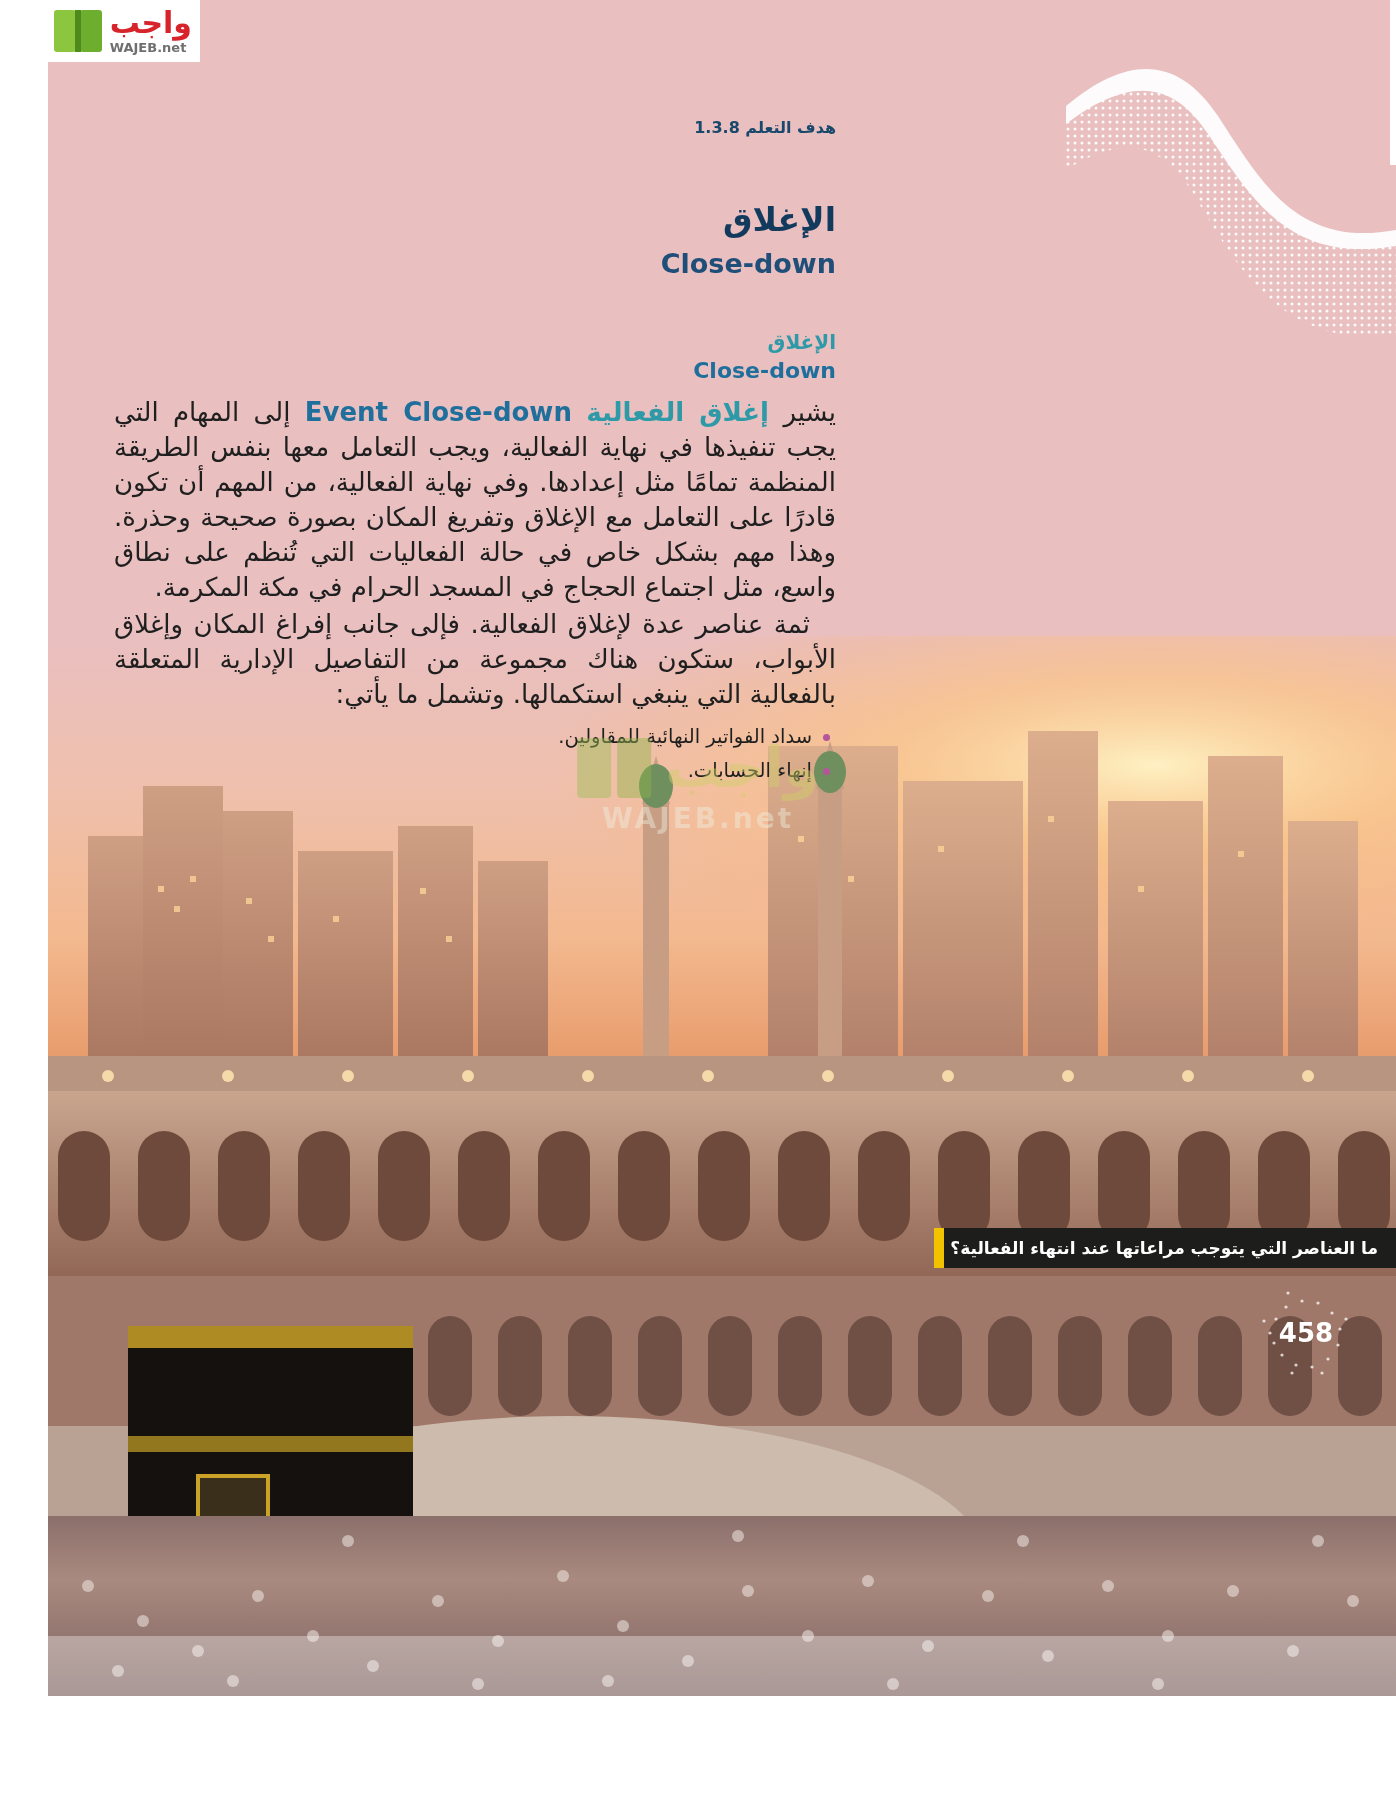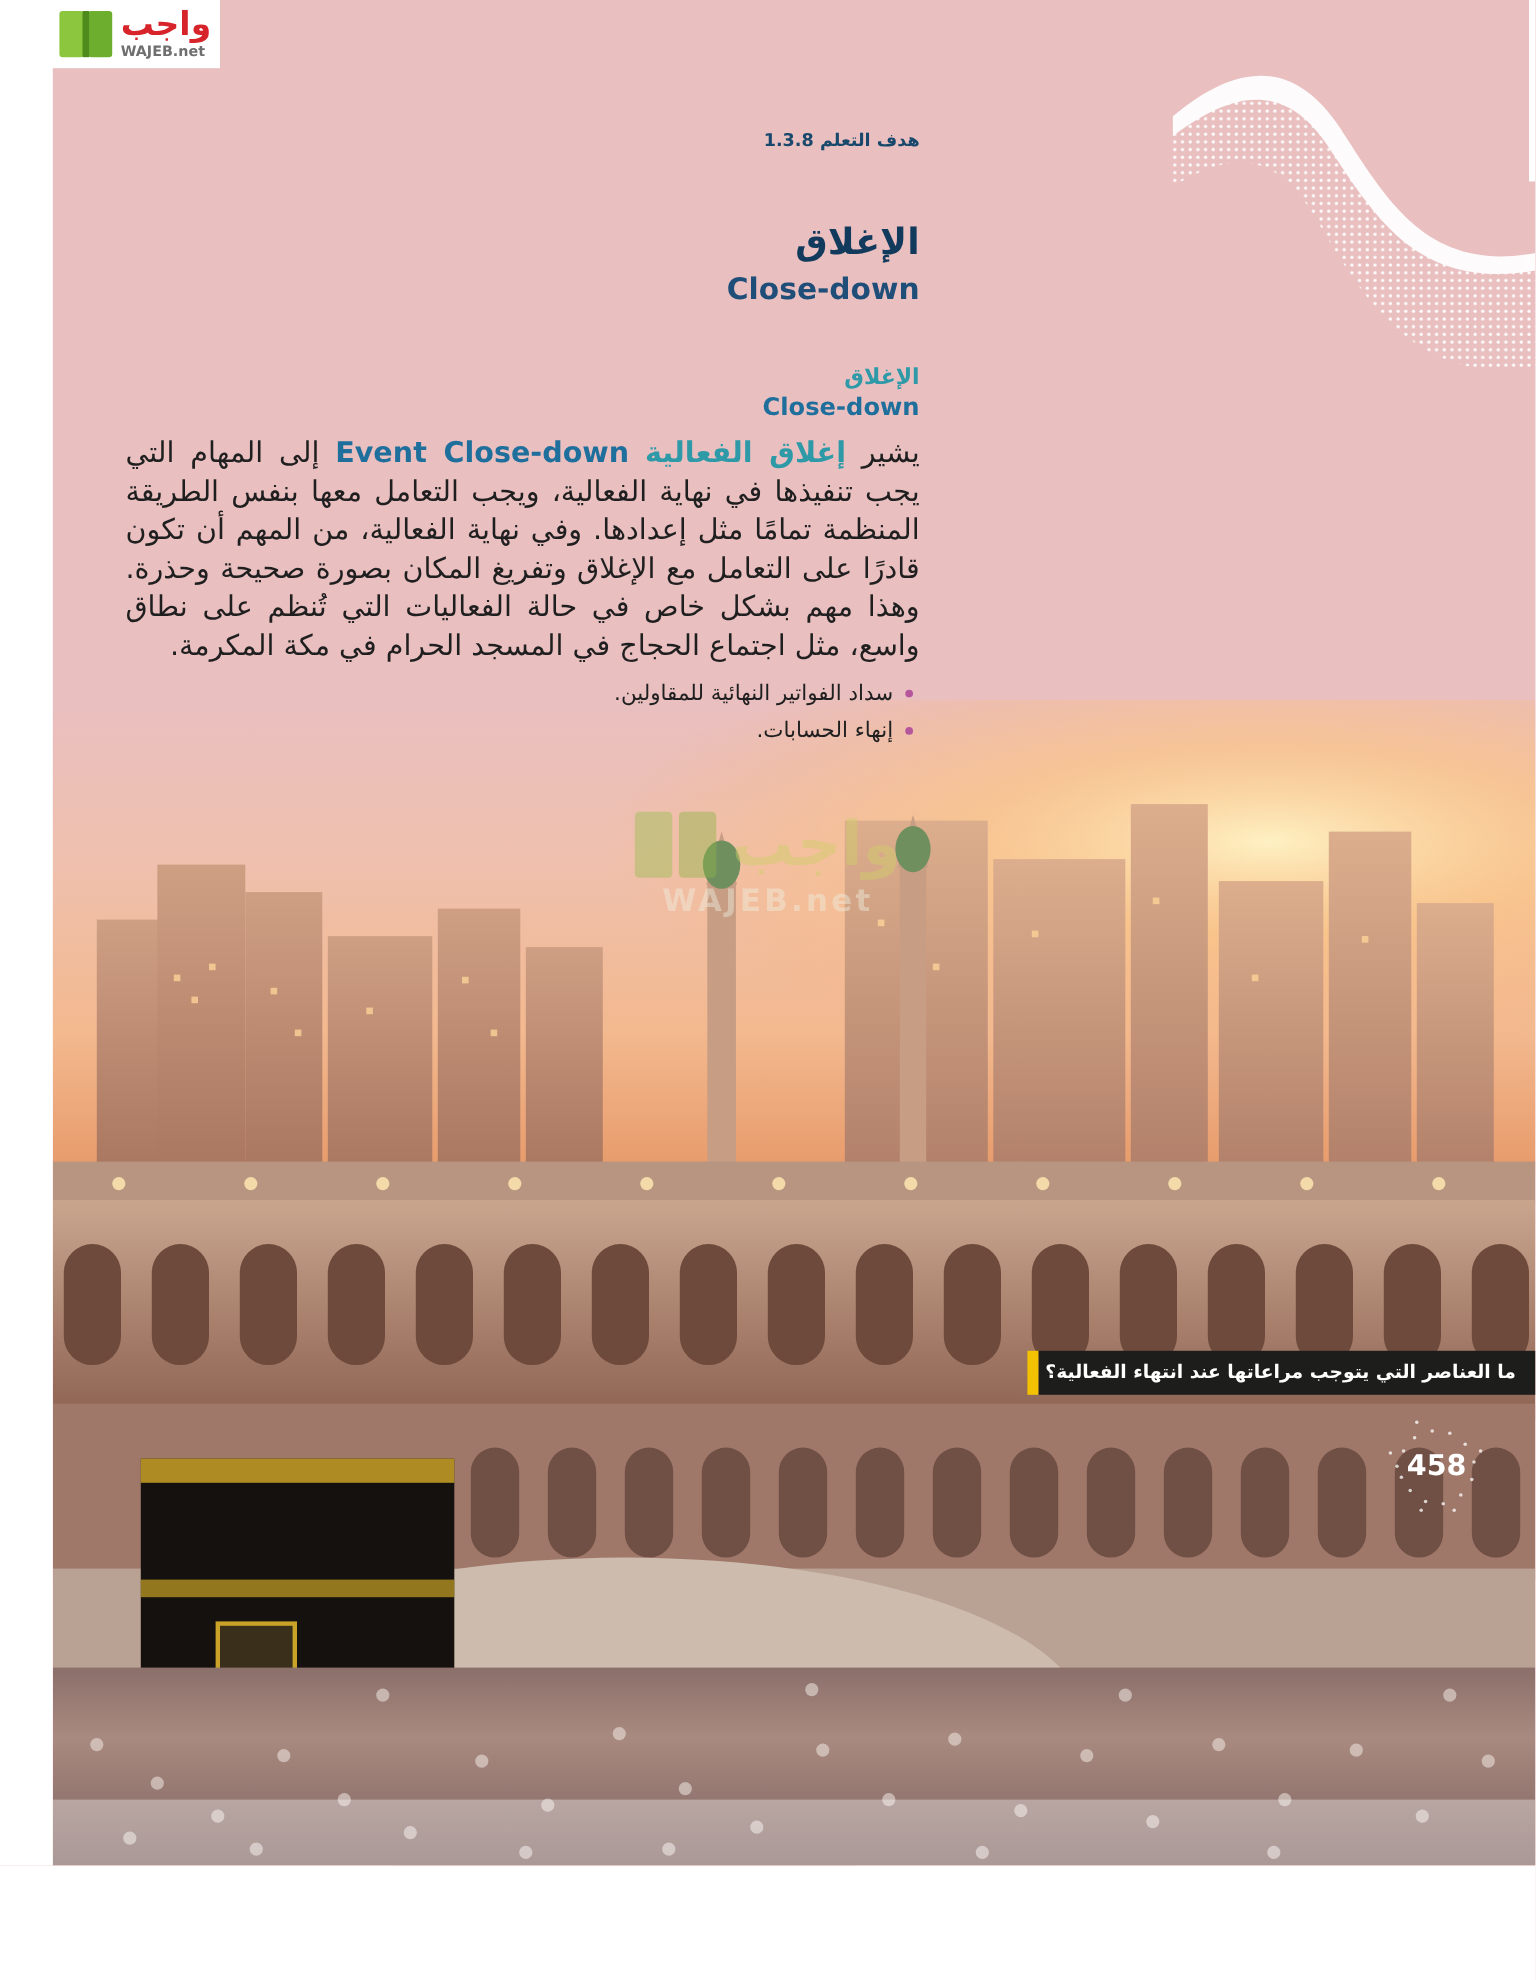--- a/index.html
+++ b/index.html
@@ -244,20 +244,21 @@
   <div class="lo-label">هدف التعلم 1.3.8</div>
   <div class="title-ar">الإغلاق</div>
   <div class="title-en">Close-down</div>
 
   <div class="body-block">
     <div class="sub-ar">الإغلاق</div>
     <div class="sub-en">Close-down</div>
 
     <p class="para"><span>يشير </span><span class="hl-ar">إغلاق الفعالية</span> <span class="hl-en">Event Close-down</span><span> إلى المهام التي يجب تنفيذها في نهاية الفعالية، ويجب التعامل معها بنفس الطريقة المنظمة تمامًا مثل إعدادها. وفي نهاية الفعالية، من المهم أن تكون قادرًا على التعامل مع الإغلاق وتفريغ المكان بصورة صحيحة وحذرة. وهذا مهم بشكل خاص في حالة الفعاليات التي تُنظم على نطاق واسع، مثل اجتماع الحجاج في المسجد الحرام في مكة المكرمة.</span></p>
 
+    <p class="para indent">ثمة عناصر عدة لإغلاق الفعالية. فإلى جانب إفراغ المكان وإغلاق الأبواب، ستكون هناك مجموعة من التفاصيل الإدارية المتعلقة بالفعالية التي ينبغي استكمالها. وتشمل ما يأتي:</p>
 
     <ul class="bullets">
       <li>سداد الفواتير النهائية للمقاولين.</li>
       <li>إنهاء الحسابات.</li>
     </ul>
   </div>
 
   <div class="photo">
     <svg class="photo-svg" viewBox="0 0 1348 1060" preserveAspectRatio="none">
       <defs>

